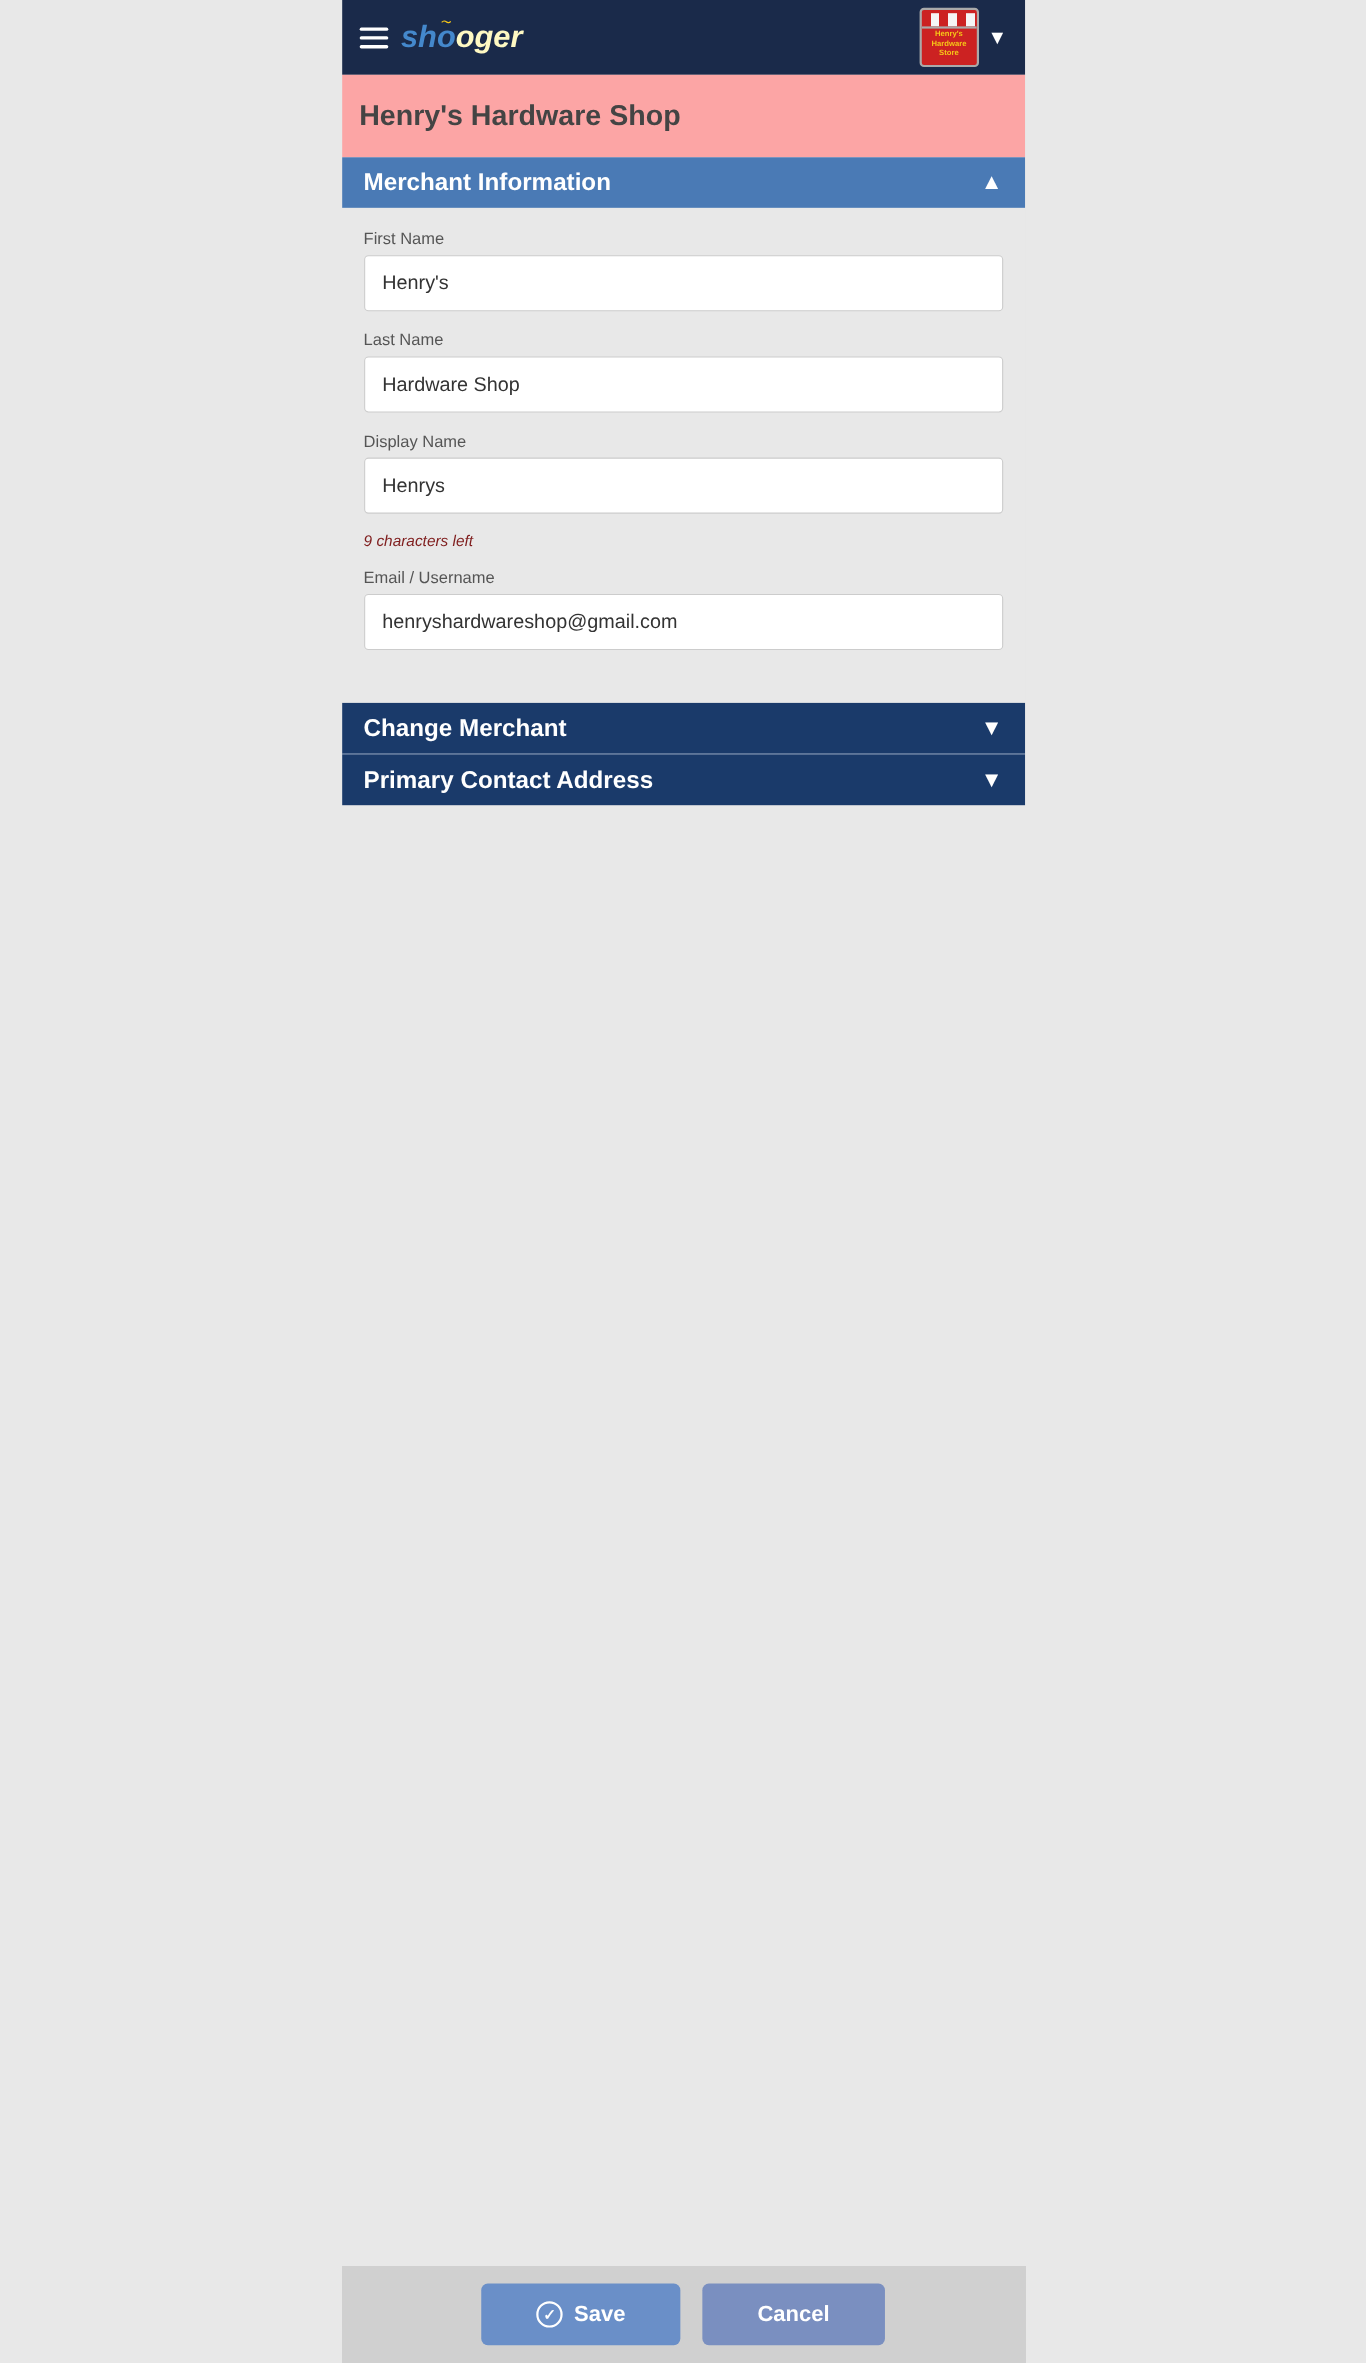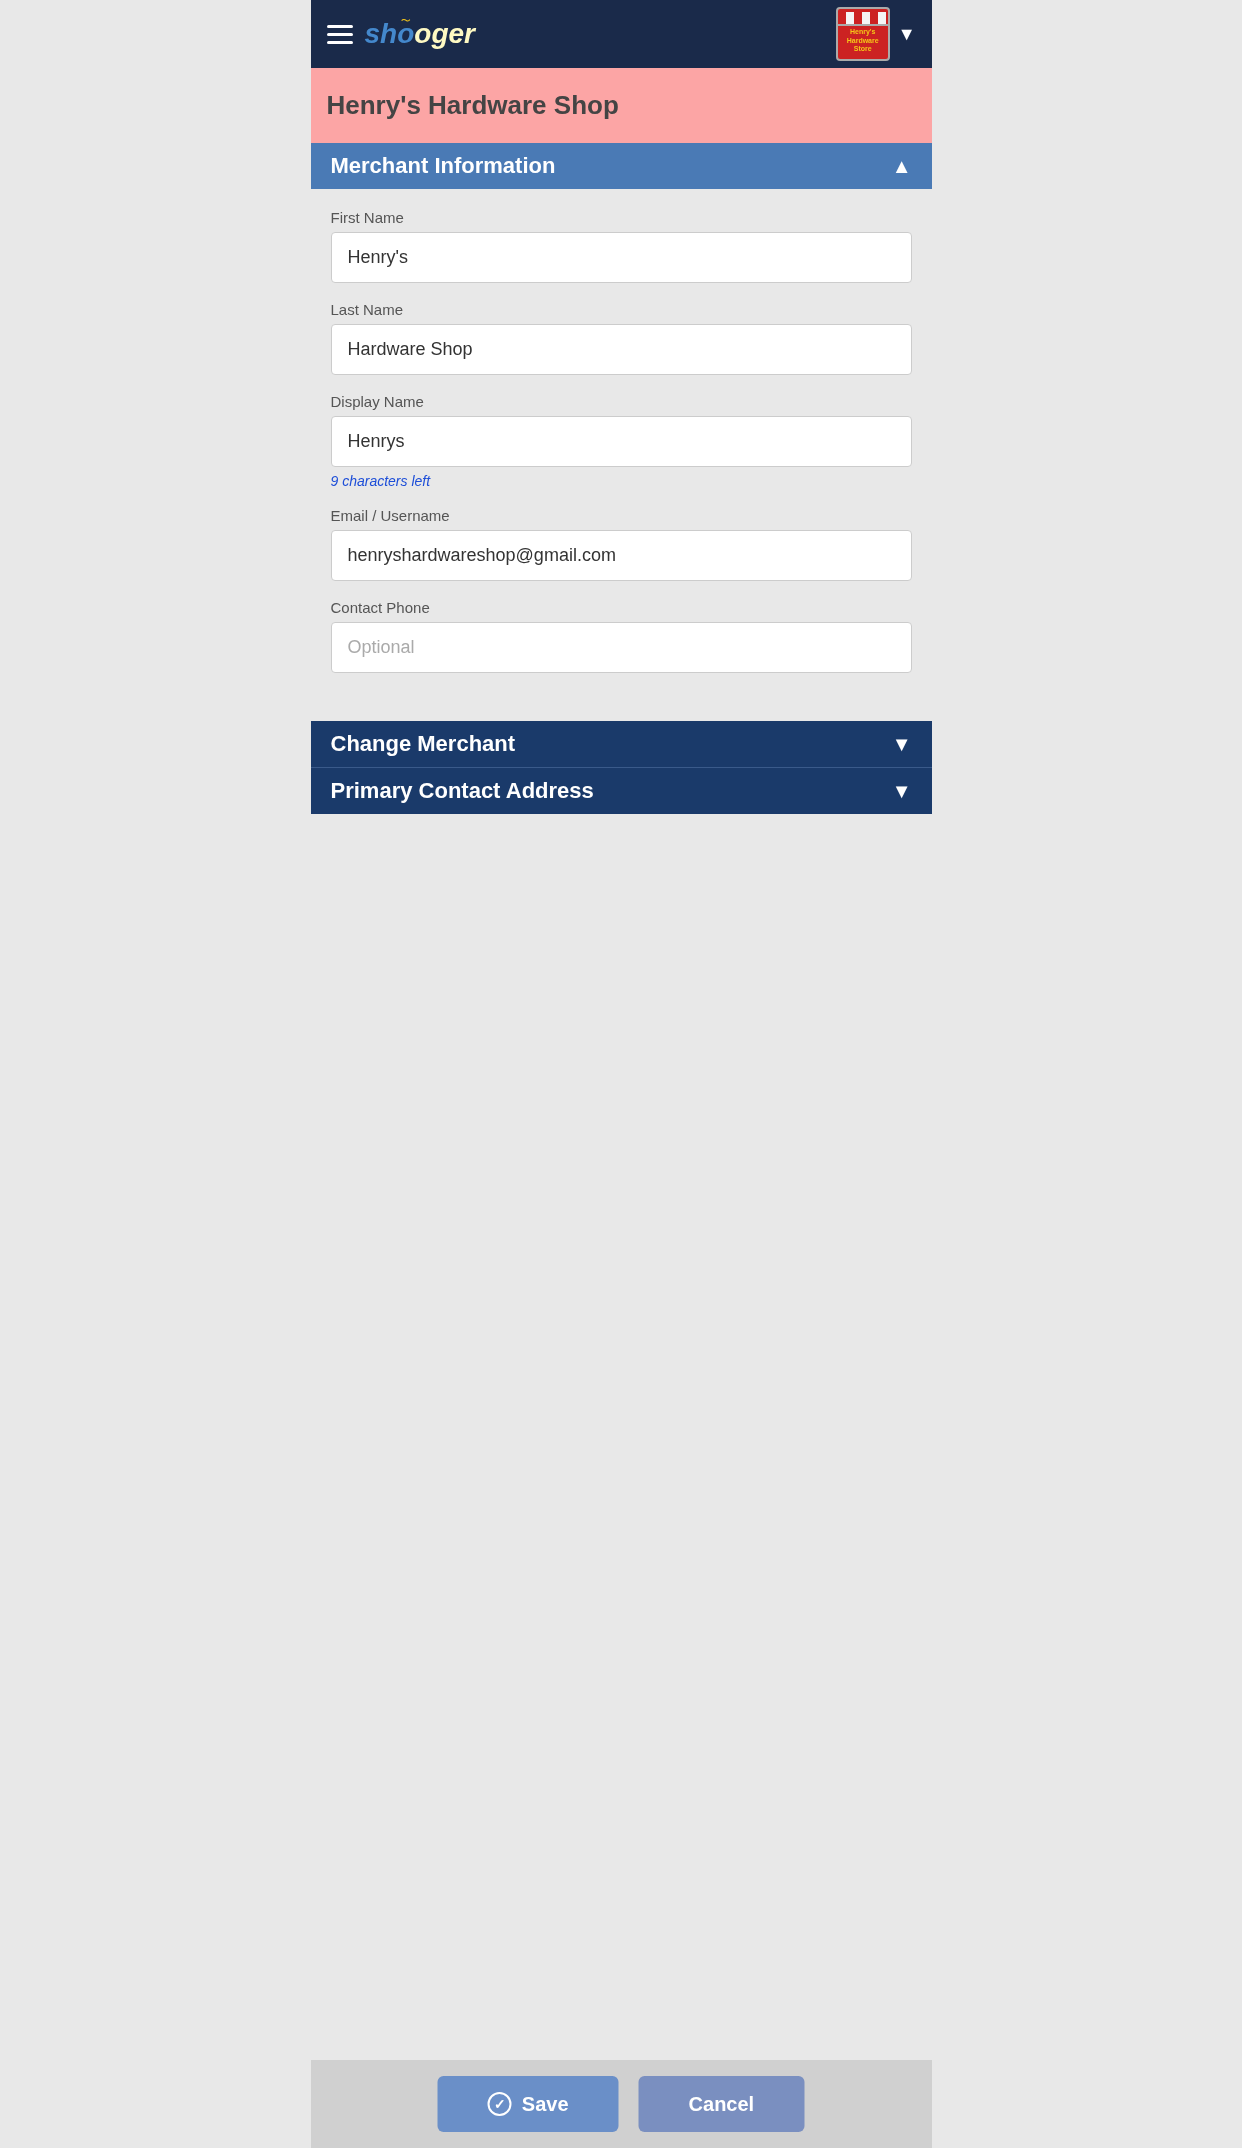--- a/index.html
+++ b/index.html
@@ -162,23 +162,23 @@
       border-radius: 4px;
       outline: none;
     }
 
     .form-input::placeholder {
       color: #aaa;
     }
 
     .char-count {
       font-size: 14px;
-      color: #1d4ed8;
+      color: #7f1d1d;
       font-style: italic;
-      margin-top: 6px;
+      margin-top: 16px;
     }
 
     
     .section-divider {
       height: 1px;
       background: #3a5a8a;
     }
 
     
     .bottom-bar {
@@ -299,24 +299,20 @@
     <label class="form-label">Display Name</label>
     <input type="text" class="form-input" value="Henrys" style="">
     <div class="char-count">9 characters left</div>
   </div>
 
   <div class="form-group">
     <label class="form-label">Email / Username</label>
     <input type="email" class="form-input" value="henryshardwareshop@gmail.com" style="">
   </div>
 
-  <div class="form-group">
-    <label class="form-label">Contact Phone</label>
-    <input type="tel" class="form-input" placeholder="Optional" style="">
-  </div>
 
 </div>
 
 <div class="section-header section-header-collapsed">
   <span class="section-header-label">Change Merchant</span>
   <span class="section-chevron">▼</span>
 </div>
 
 <div class="section-divider"></div>
 

